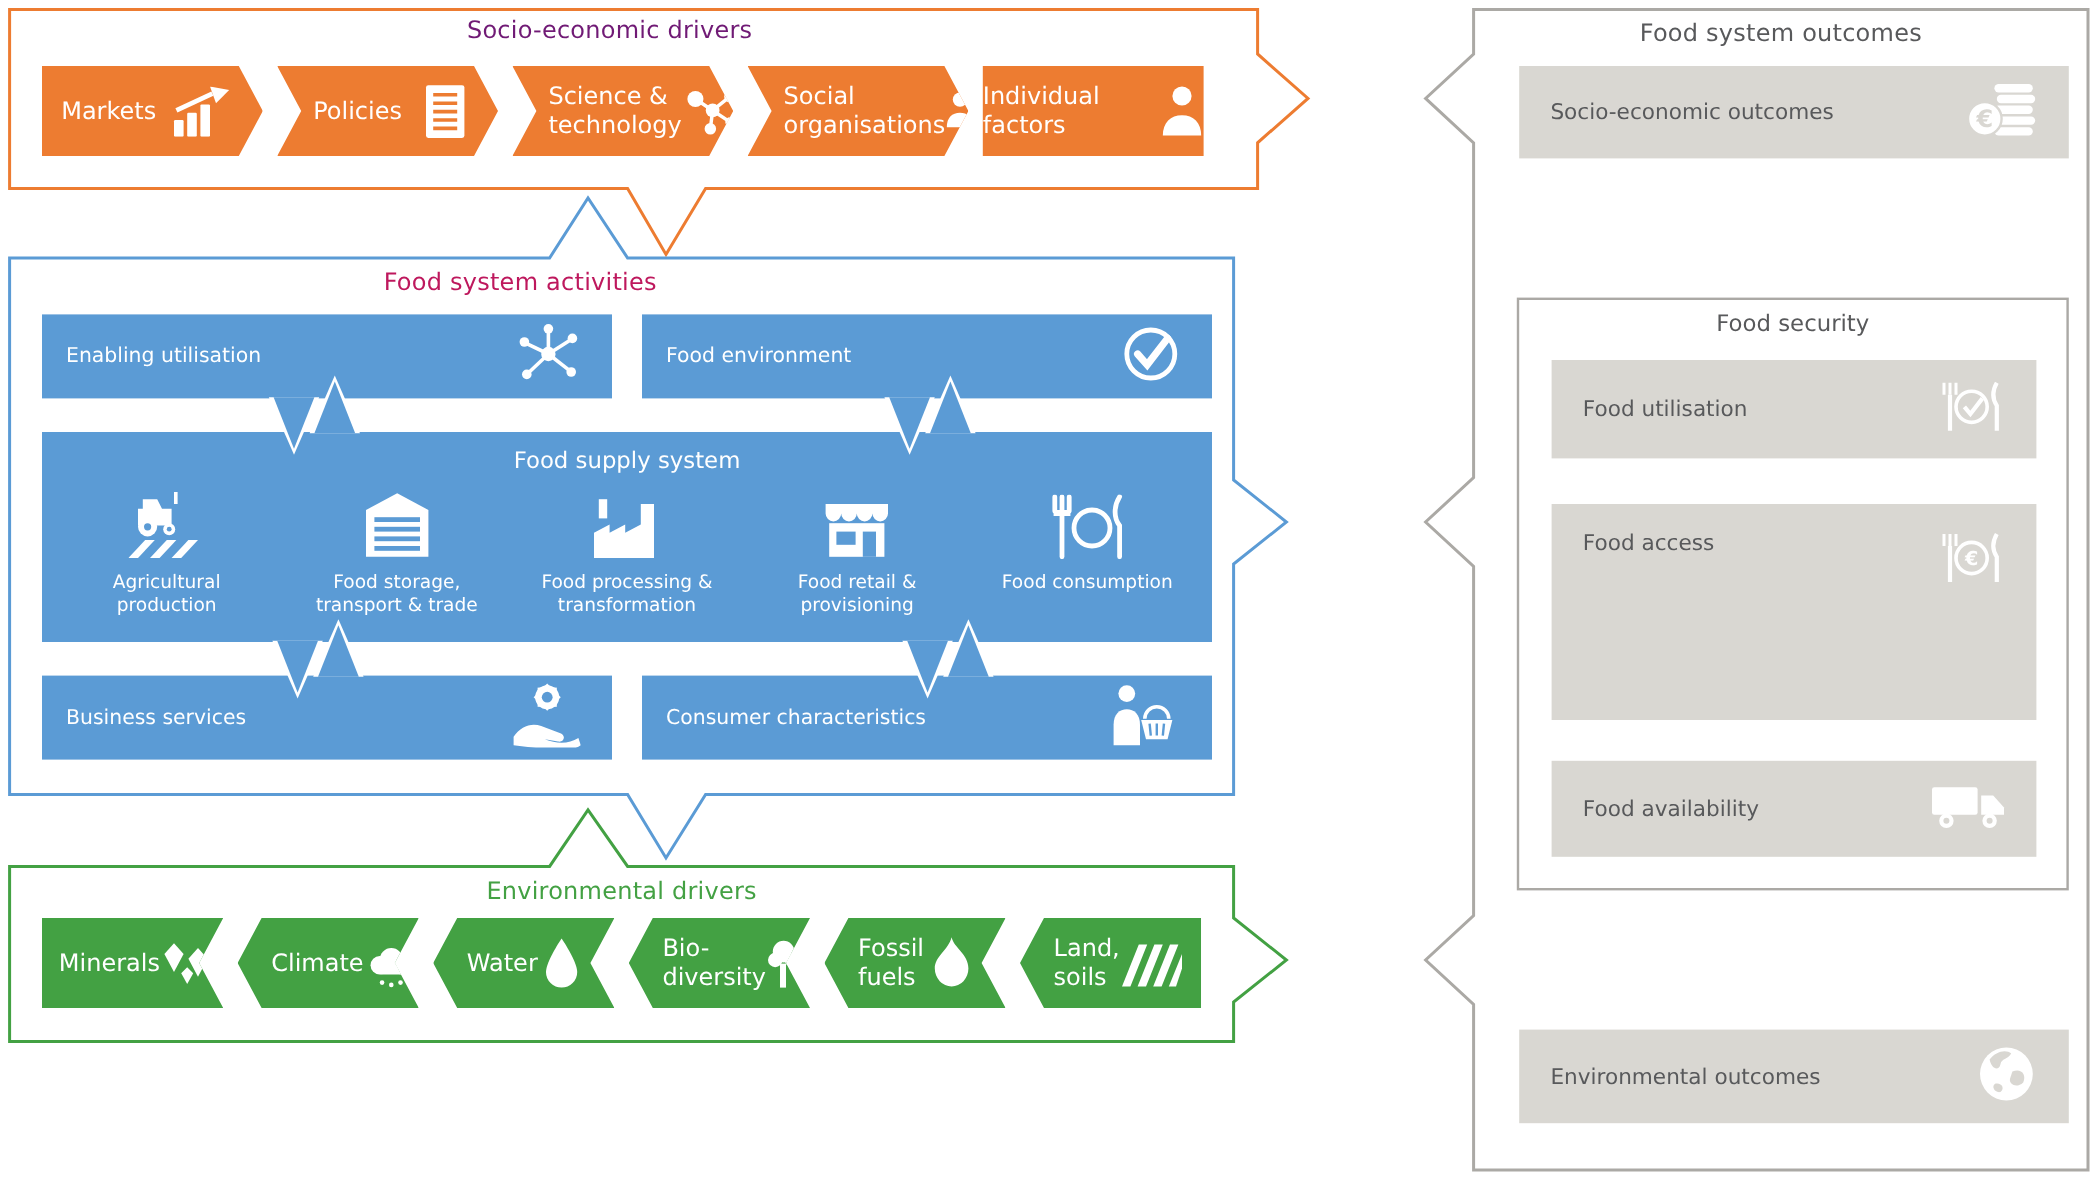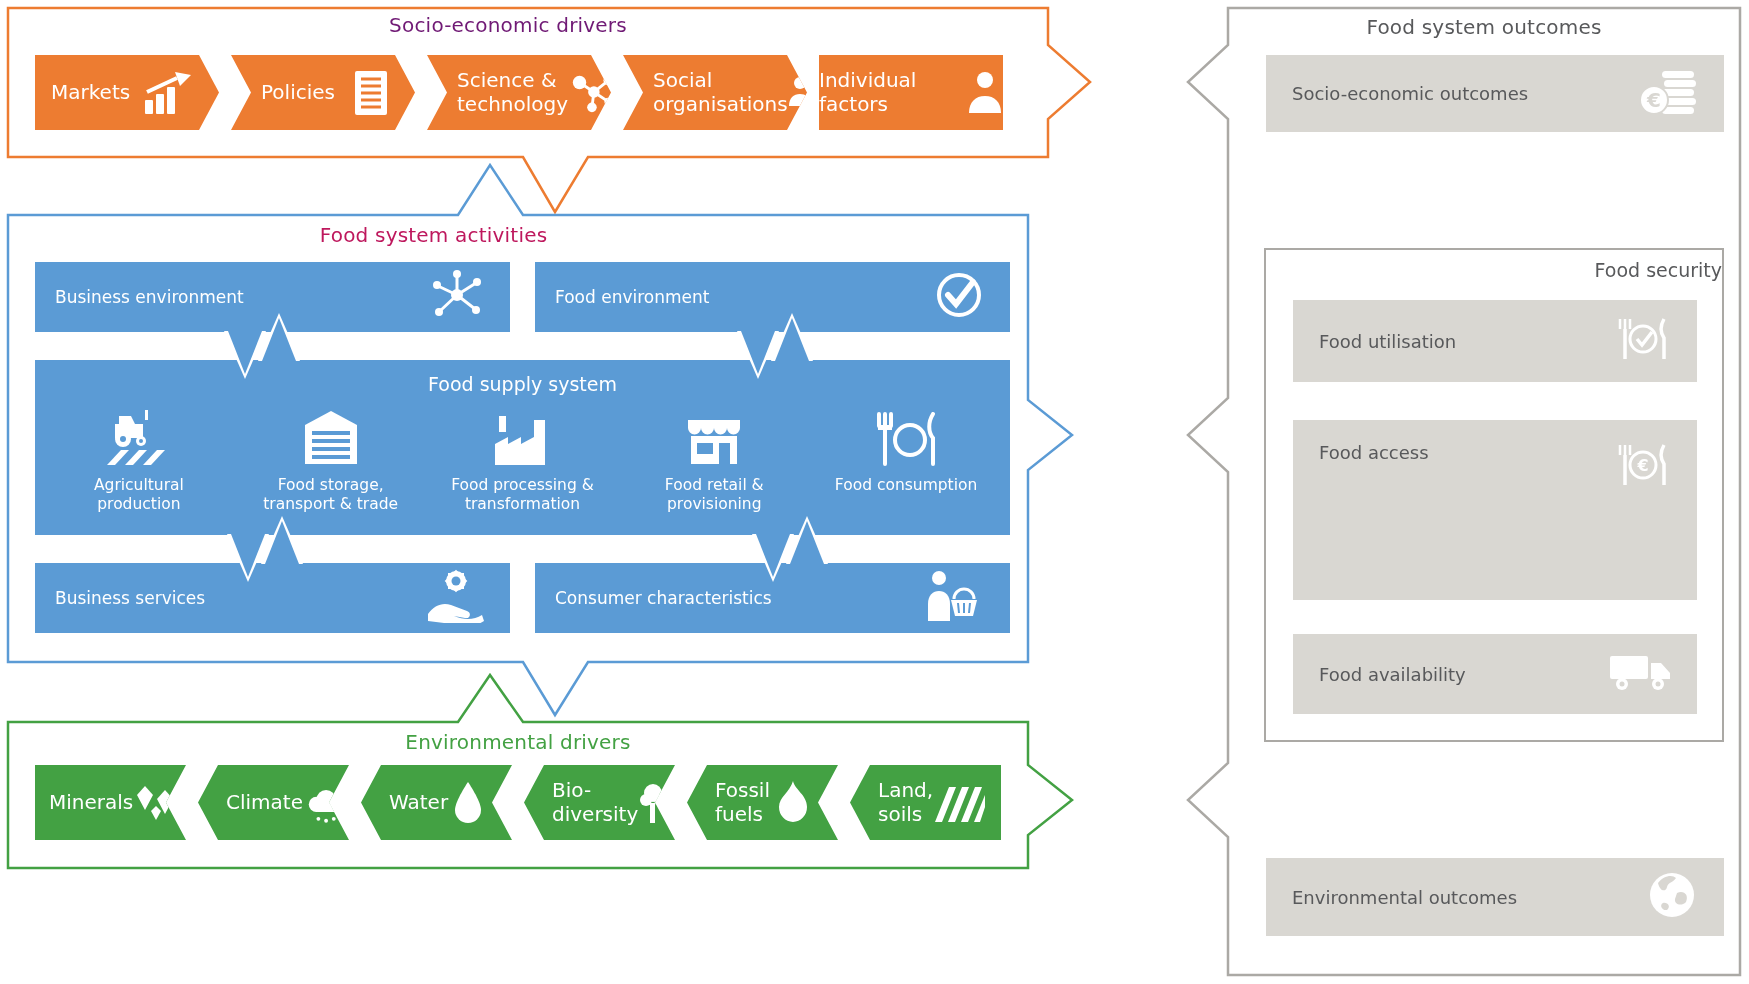--- a/index.html
+++ b/index.html
@@ -51,21 +51,21 @@
   .stages{display:flex;margin-top:7px;padding:0 8px}
   .stagecol{flex:1;display:flex;flex-direction:column;align-items:center}
   .stagecol .icon{height:64px;display:flex;align-items:flex-end;justify-content:center}
   .stagecol .slbl{margin-top:10px;font-size:15.5px;line-height:1.25;text-align:center;max-width:170px}
 
   
   .gbox{position:absolute;background:#D9D7D2;color:#58595B;display:flex;align-items:center;justify-content:space-between;padding:0 26px;font-size:18px;z-index:2}
   #g-socio{left:1266px;top:55px;width:458px;height:77px}
   #g-env{left:1266px;top:858px;width:458px;height:78px}
   #g-security{position:absolute;left:1264px;top:248px;width:460px;height:494px;border:2px solid #ABA9A5;background:#fff;z-index:1}
-  #g-sec-title{padding-top:9px;text-align:right;font-size:19px;color:#58595B}
+  #g-sec-title{padding-top:9px;text-align:center;font-size:19px;color:#58595B}
   #g-util{left:27px;top:50px;width:404px;height:82px}
   #g-access{left:27px;top:170px;width:404px;height:180px;align-items:flex-start;padding-top:22px}
   #g-avail{left:27px;top:384px;width:404px;height:80px}
   #g-security .gbox{position:absolute}
 </style>
 </head>
 <body>
 
 <div id="stage">
 
@@ -140,21 +140,21 @@
     <span class="dlbl">Individual factors</span>
     <span class="icon">
       <svg width="36" height="44" viewBox="0 0 36 44" fill="#fff">
           <circle cx="18" cy="9" r="8"></circle>
           <path d="M2 42c0-11 6.5-17 16-17s16 6 16 17z"></path>
         </svg>
     </span>
   </div>
 
   <div class="bbox row" id="b-enabling">
-    <span>Business environment</span>
+    <span>Enabling utilisation</span>
     <span class="icon">
       <svg width="54" height="54" viewBox="0 0 54 54" fill="#fff">
           <g stroke="#fff" stroke-width="3">
             <line x1="27" y1="27" x2="27" y2="7"></line>
             <line x1="27" y1="27" x2="46" y2="15"></line>
             <line x1="27" y1="27" x2="45" y2="41"></line>
             <line x1="27" y1="27" x2="10" y2="43"></line>
             <line x1="27" y1="27" x2="8" y2="18"></line>
           </g>
           <circle cx="27" cy="27" r="6"></circle>

